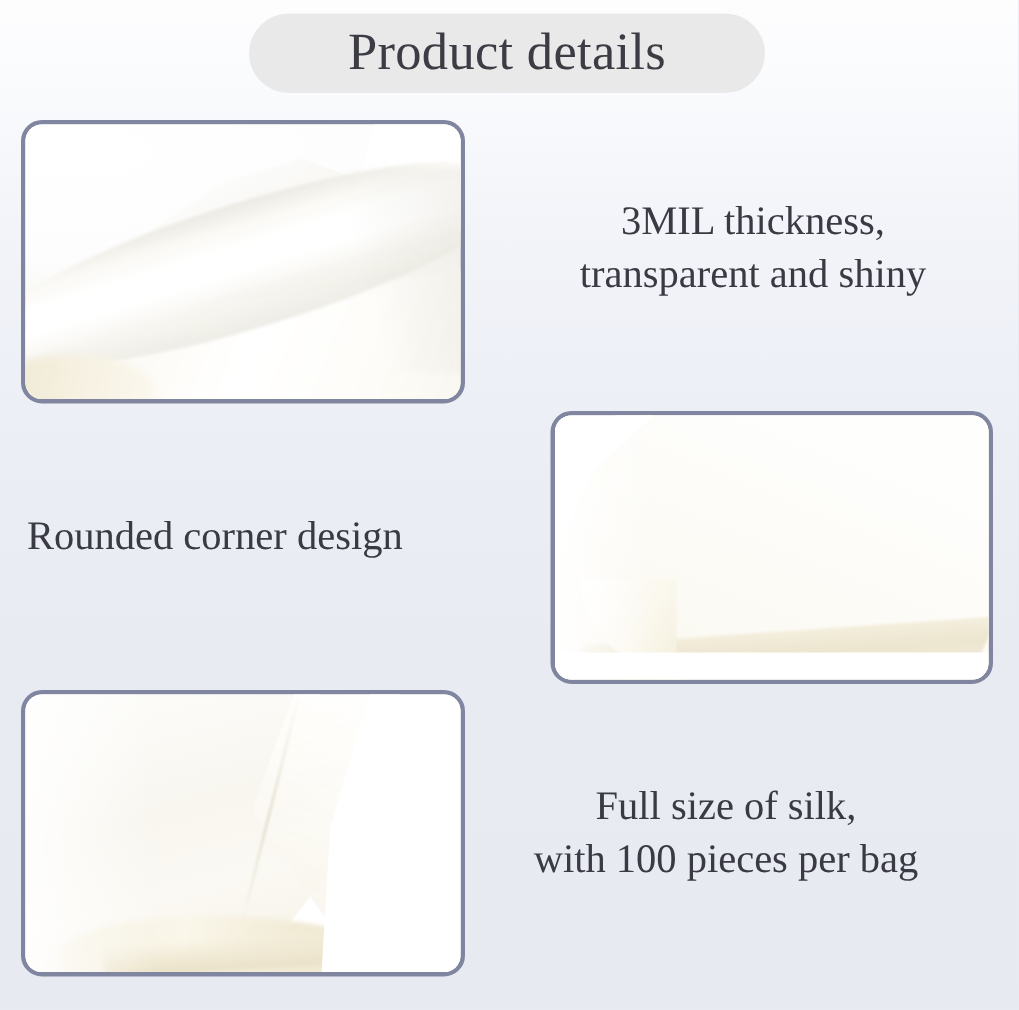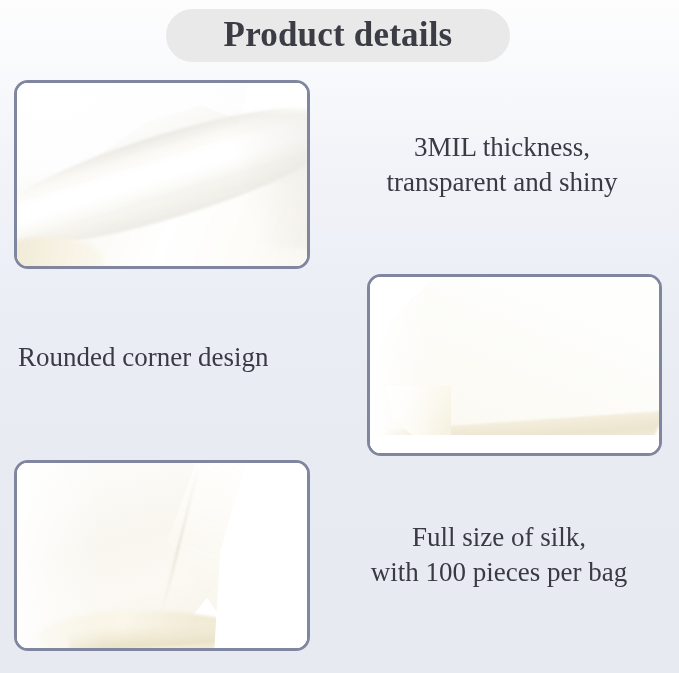--- a/index.html
+++ b/index.html
@@ -38,21 +38,21 @@
     width: 344px;
     height: 53px;
     border-radius: 27px;
     background: #e9e9e9;
     display: flex;
     align-items: center;
     justify-content: center;
   }
   #title-text {
     font-family: "Liberation Serif", "DejaVu Serif", serif;
-    font-weight: bold;
+    font-weight: normal;
     font-size: 35px;
     line-height: 1;
     letter-spacing: 0.2px;
     color: #3c3c44;
     white-space: nowrap;
     padding-bottom: 3px;
   }
 
   
   .photo-card {
@@ -360,21 +360,21 @@
     width: 340px;
     text-align: center;
   }
   #caption-rounded {
     left: 18px;
     top: 340px;
     width: 336px;
     text-align: left;
   }
   #caption-fullsize {
-    left: 325px;
+    left: 310px;
     top: 520px;
     width: 348px;
     text-align: center;
   }
 </style>
 </head>
 <body>
 
 <div id="page">
 

